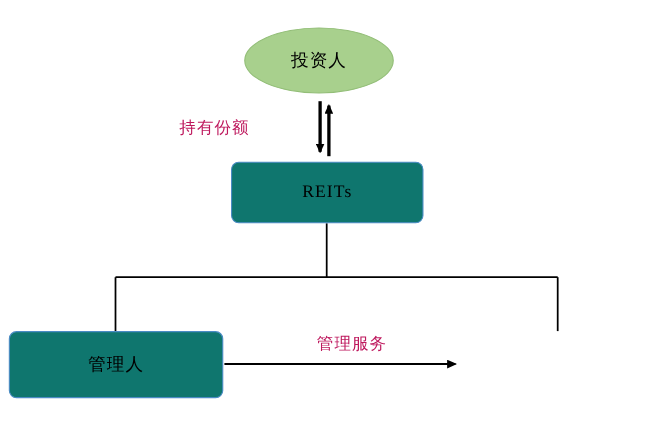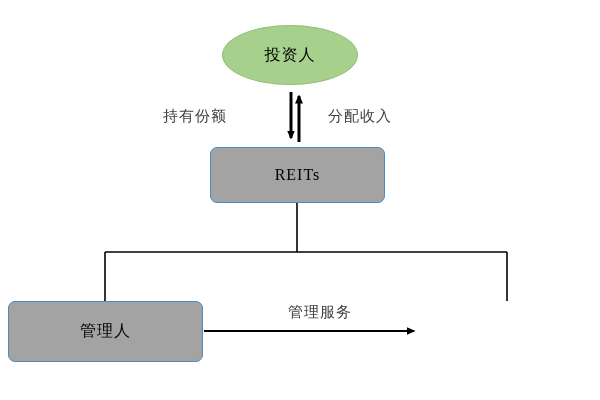--- a/index.html
+++ b/index.html
@@ -27,32 +27,32 @@
     display: flex;
     align-items: center;
     justify-content: center;
     color: #000000;
     font-size: 16px;
     letter-spacing: 1px;
     box-sizing: border-box;
     text-align: center;
   }
   .node-rect {
-    background: #a3a3a3;
+    background: #0f766e;
     border: 1px solid #4A8BC4;
     border-radius: 7px;
   }
   .node-ellipse {
     background: #A8D08D;
     border: 1px solid #93BE78;
     border-radius: 50%;
   }
   .edge-label {
     position: absolute;
-    color: #404040;
+    color: #be185d;
     font-size: 15px;
     letter-spacing: 1px;
     white-space: nowrap;
     text-align: center;
   }
 </style>
 </head>
 <body>
 
 <div class="canvas">
@@ -87,17 +87,16 @@
     <span>REITs</span>
   </div>
 
   <div class="node node-rect" style="left:8px; top:301px; width:195px; height:61px;text-align:right;">
     <span>管理人</span>
   </div>
 
 
   <div class="edge-label" style="left:150px; top:107px; width:90px;">持有份额</div>
 
-  <div class="edge-label" style="left:315px; top:107px; width:90px;">分配收入</div>
 
   <div class="edge-label" style="left:262px; top:303px; width:90px;text-align:right;">管理服务</div>
 
 </div>
 
 </body></html>

